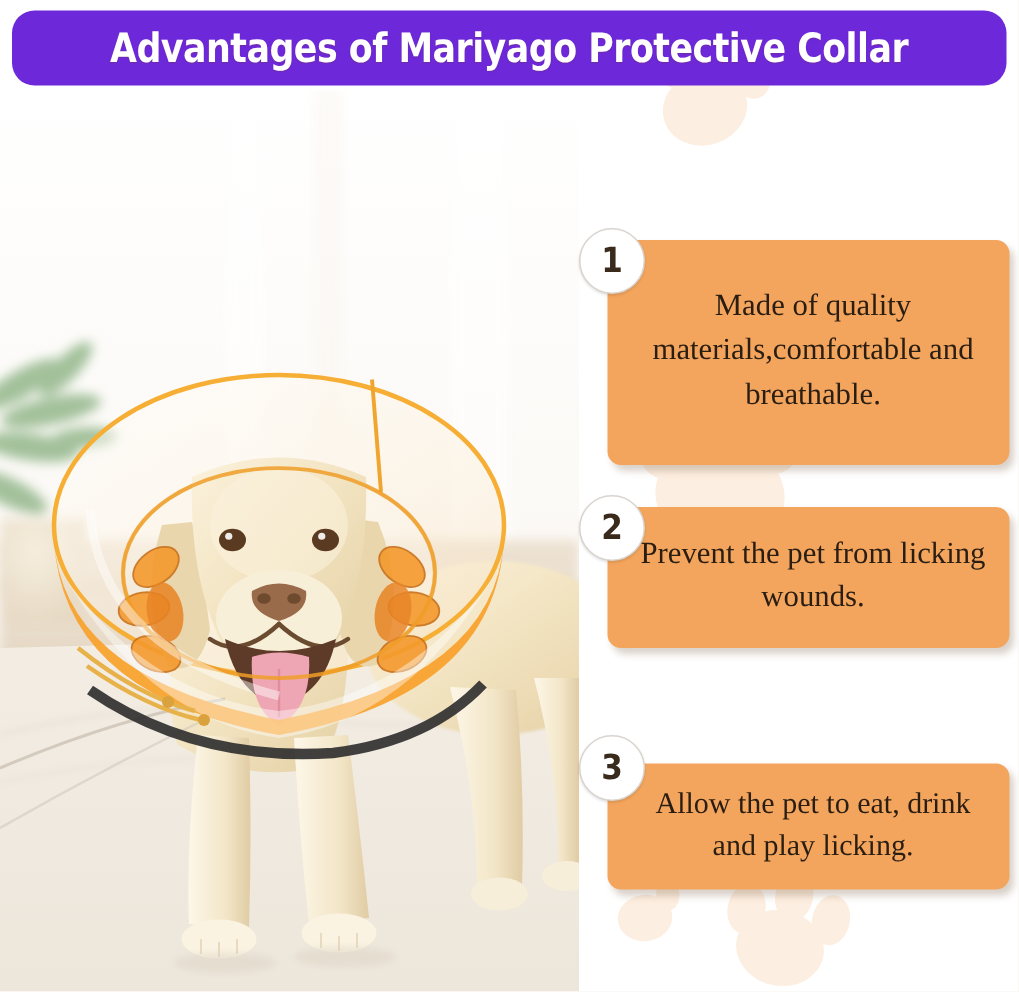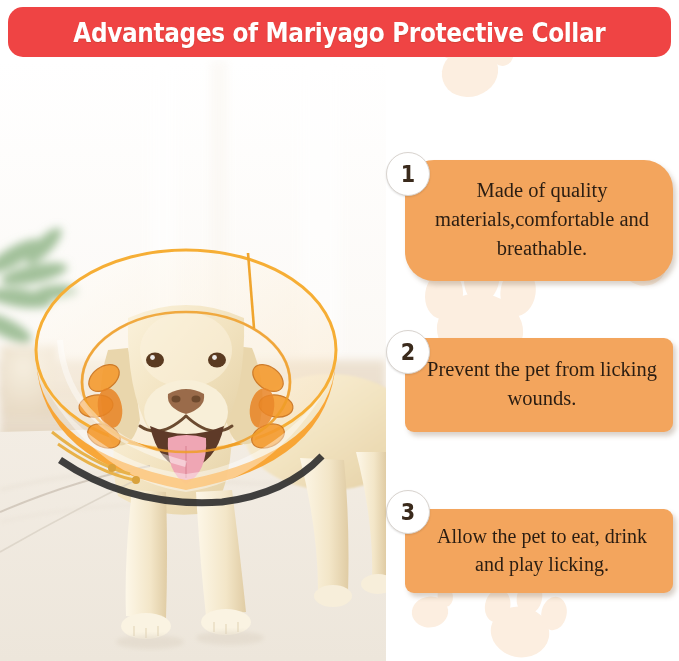--- a/index.html
+++ b/index.html
@@ -9,21 +9,21 @@
     font-family:"Liberation Sans", sans-serif;
     position:relative;
     overflow:hidden;
   }
 
   
   .banner {
     position:absolute;
     left:8px; top:7px;
     width:663px; height:50px;
-    background:#ef4444;
+    background:#6d28d9;
     border-radius:15px;
     display:flex; align-items:center; justify-content:center;
     z-index:40;
   }
   .banner-title {
     color:#ffffff;
     font-family:"DejaVu Sans", sans-serif;
     font-weight:bold;
     font-size:27px;
     letter-spacing:-0.4px;
@@ -60,21 +60,21 @@
     padding:8px 10px 10px 16px;
   }
   .panel-text {
     font-family:"Liberation Serif", serif;
     font-size:20.5px;
     line-height:1.42;
     color:#2A1D12;
     text-align:center;
     width:100%;
   }
-  #panel-1 { top:160px;  height:121px;border-radius:29px; }
+  #panel-1 { top:160px;  height:150px; }
   #panel-2 { top:338px;  height:94px;  }
   #panel-3 { top:509px;  height:84px;  }
   #panel-3 .panel-text { font-size:20px; }
 
   
   .badge {
     position:absolute;
     left:386px;
     width:44px; height:44px;
     border-radius:50%;

